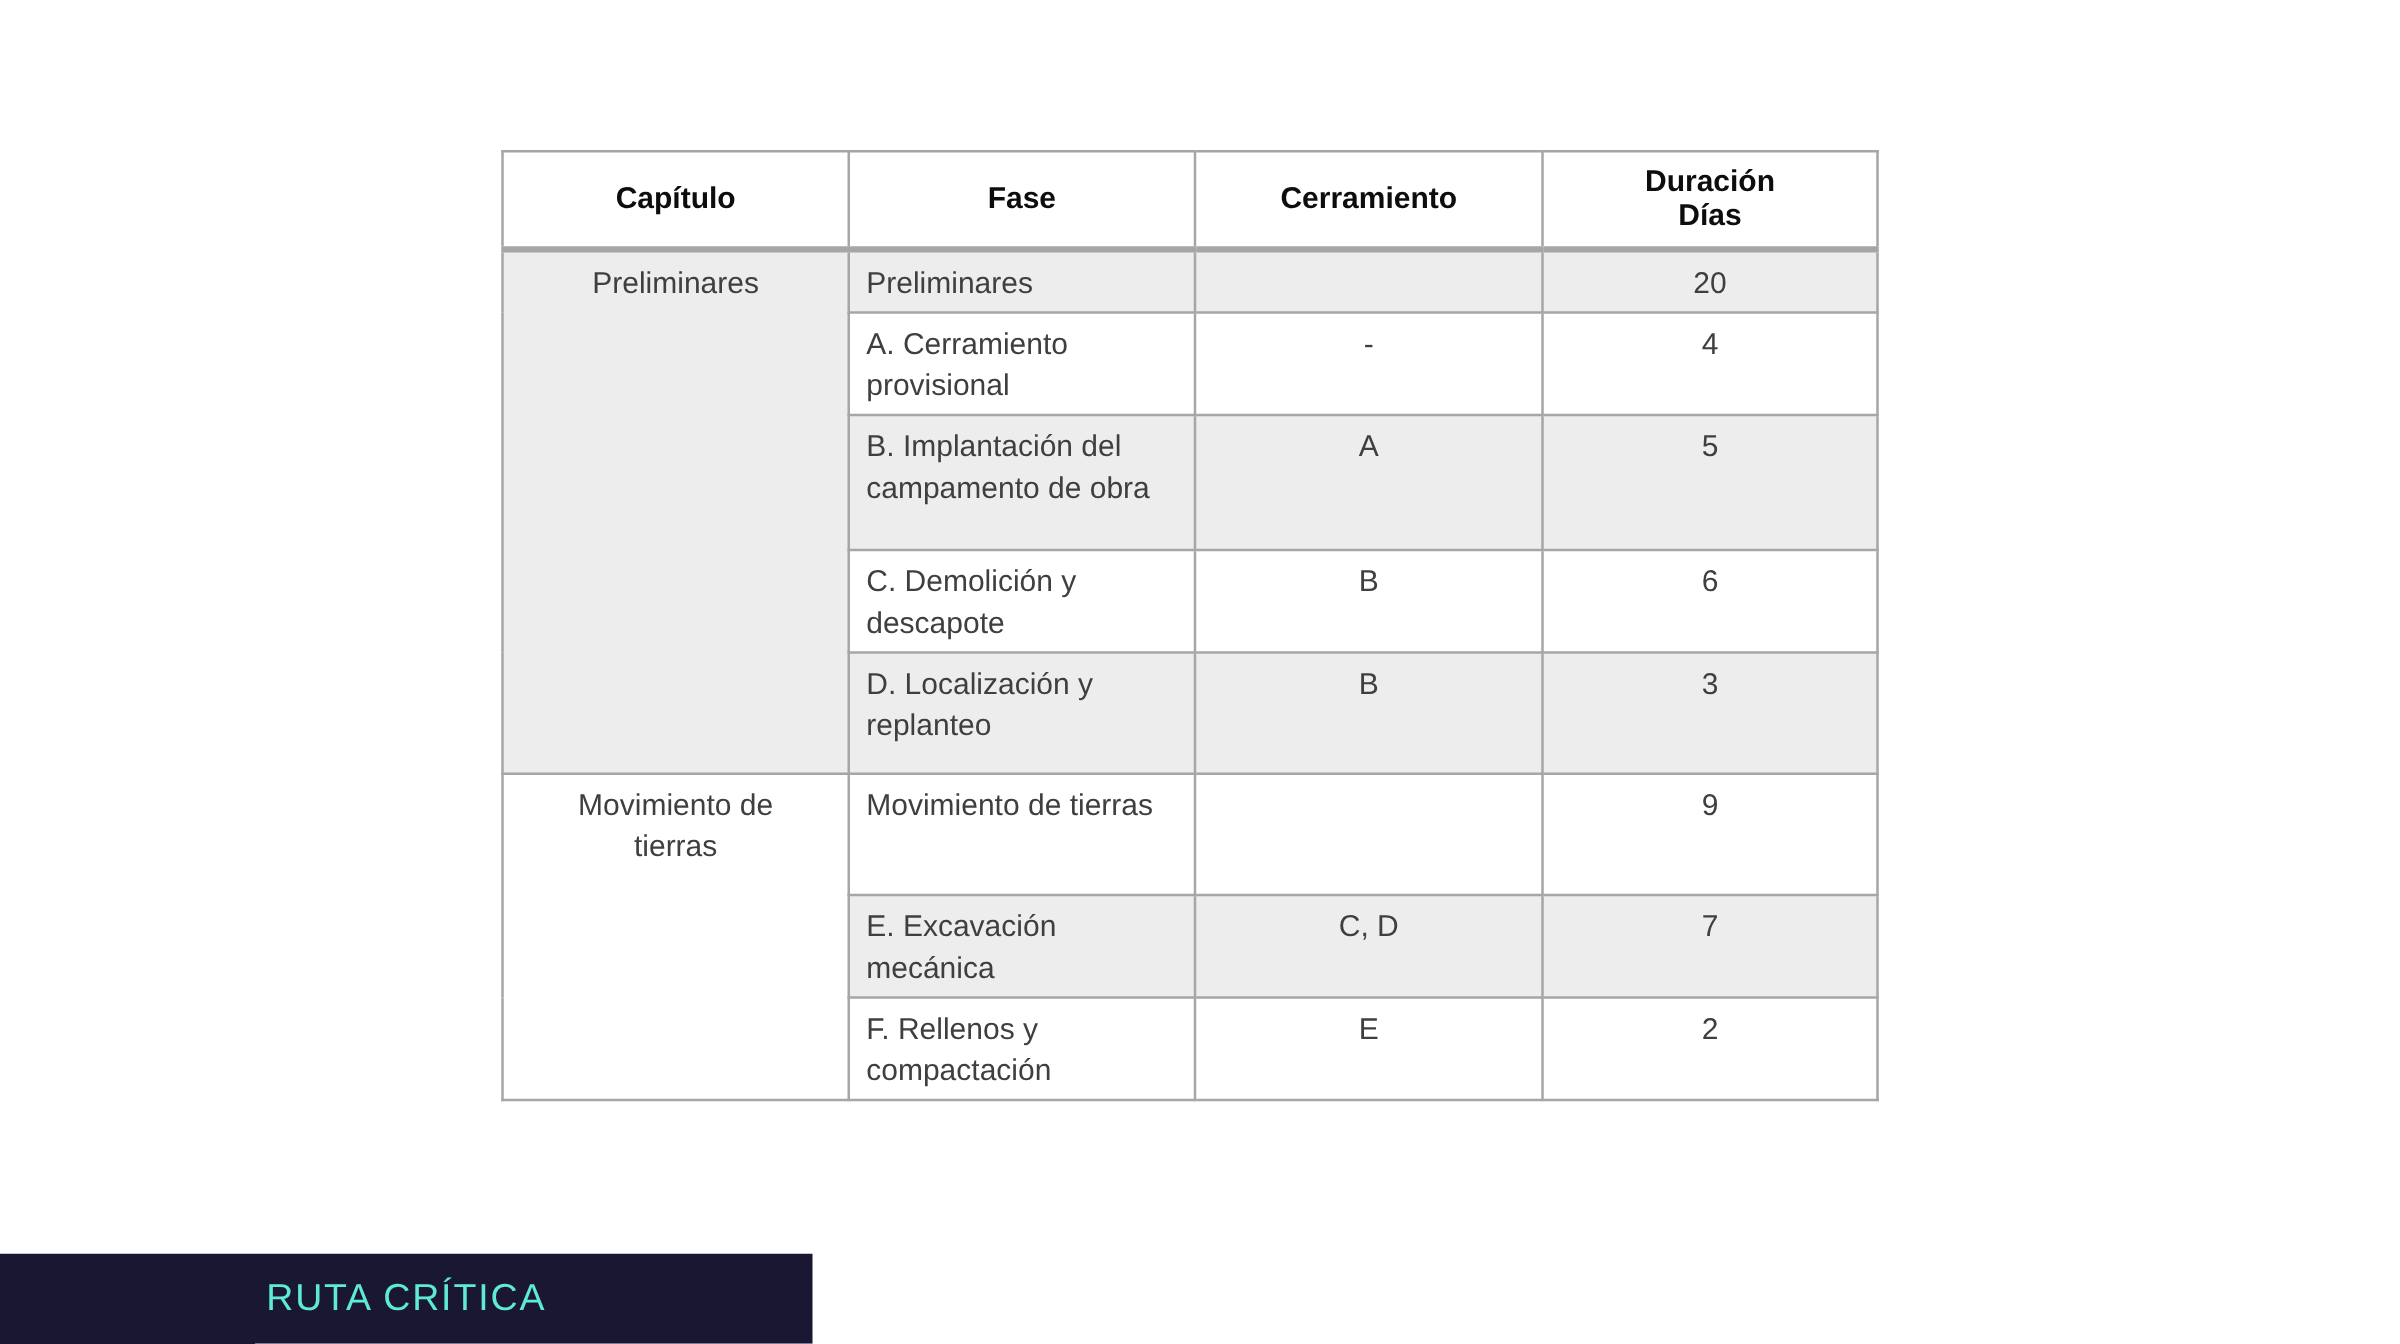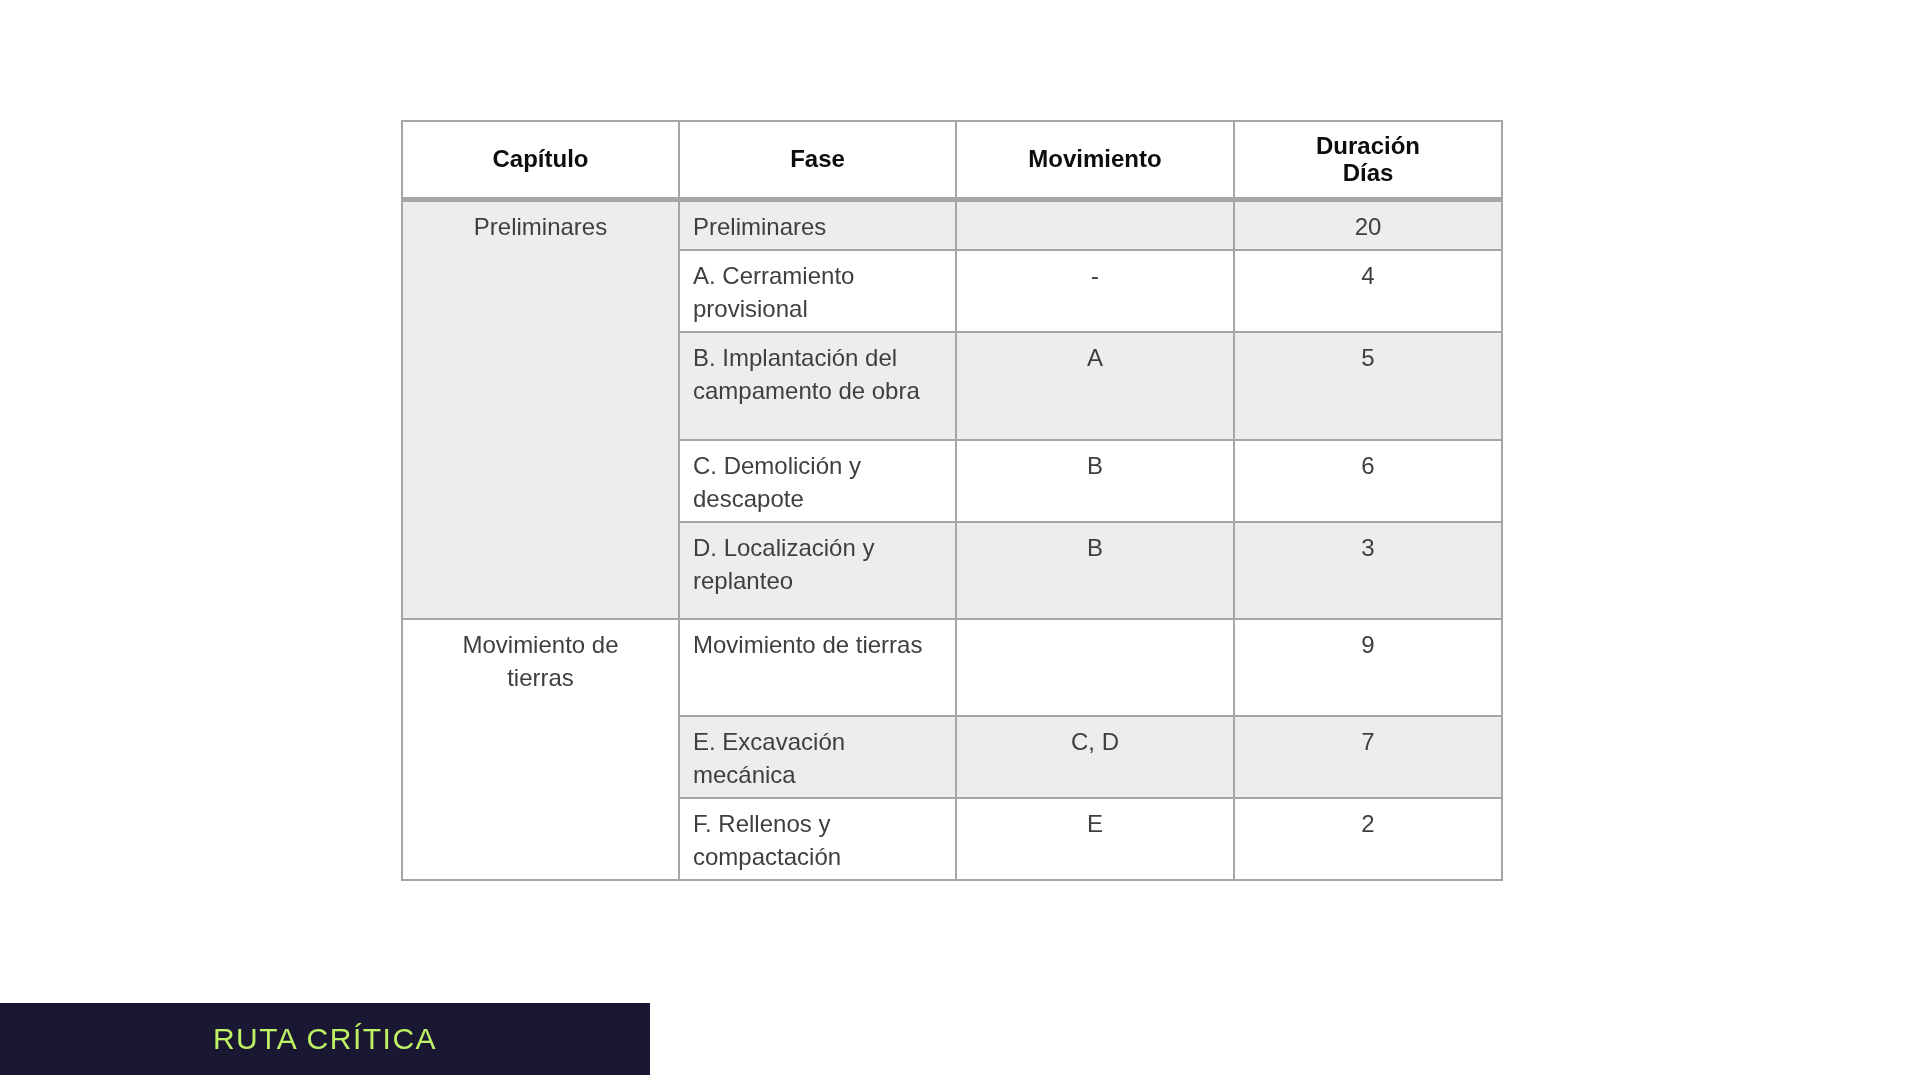--- a/index.html
+++ b/index.html
@@ -66,21 +66,21 @@
     left: 0;
     top: 1003px;
     width: 650px;
     height: 72px;
     background: #1a1733;
     display: flex;
     align-items: center;
     justify-content: center;
   }
   .banner span {
-    color: #bef264;
+    color: #5eead4;
     font-size: 30px;
     letter-spacing: 1.5px;
     font-weight: 400;
   }
 </style>
 </head>
 <body>
 
 <div class="slide">
 
@@ -88,21 +88,21 @@
     <colgroup>
       <col style="width:277px">
       <col style="width:277px">
       <col style="width:278px">
       <col style="width:268px">
     </colgroup>
     <thead>
       <tr>
         <th>Capítulo</th>
         <th>Fase</th>
-        <th>Movimiento</th>
+        <th>Cerramiento</th>
         <th class="pre">Duración
 Días</th>
       </tr>
     </thead>
     <tbody>
       <tr class="shaded h46">
         <td class="cap shaded-cell" rowspan="5">Preliminares</td>
         <td class="fase">Preliminares</td>
         <td class="pred"></td>
         <td class="dur">20</td>

